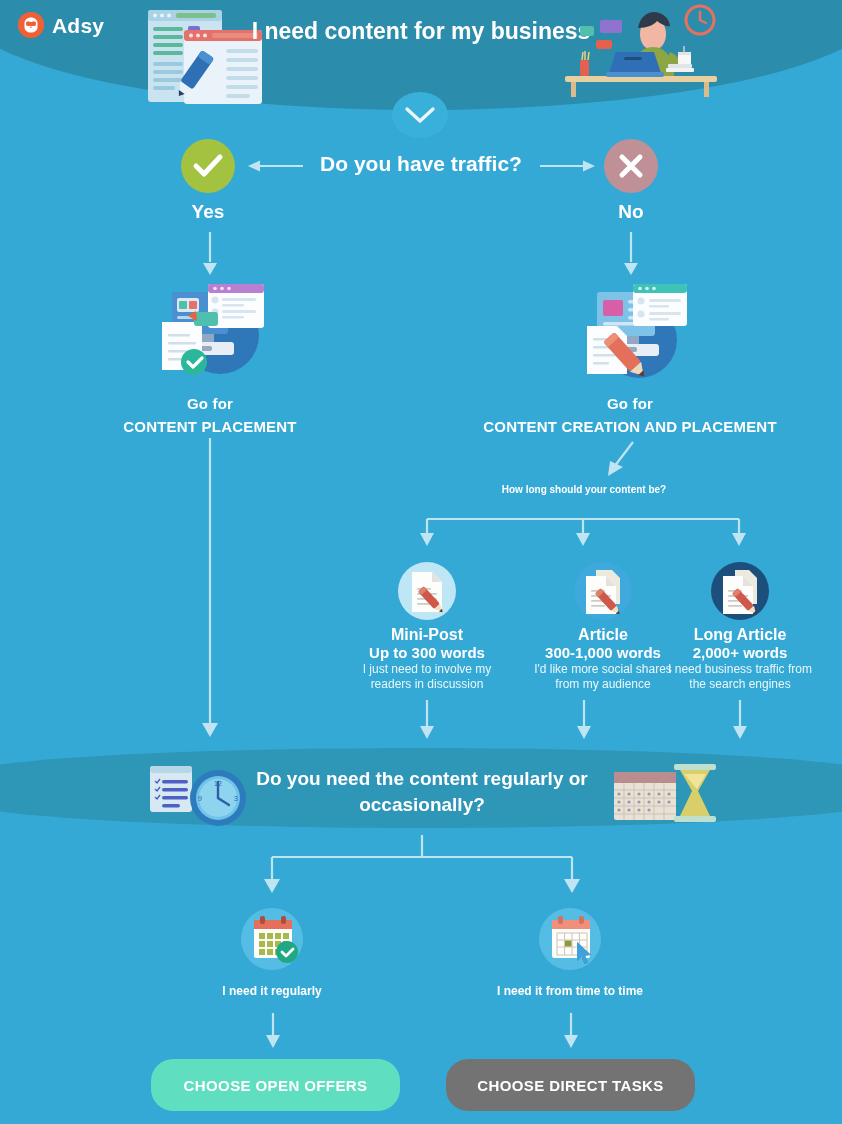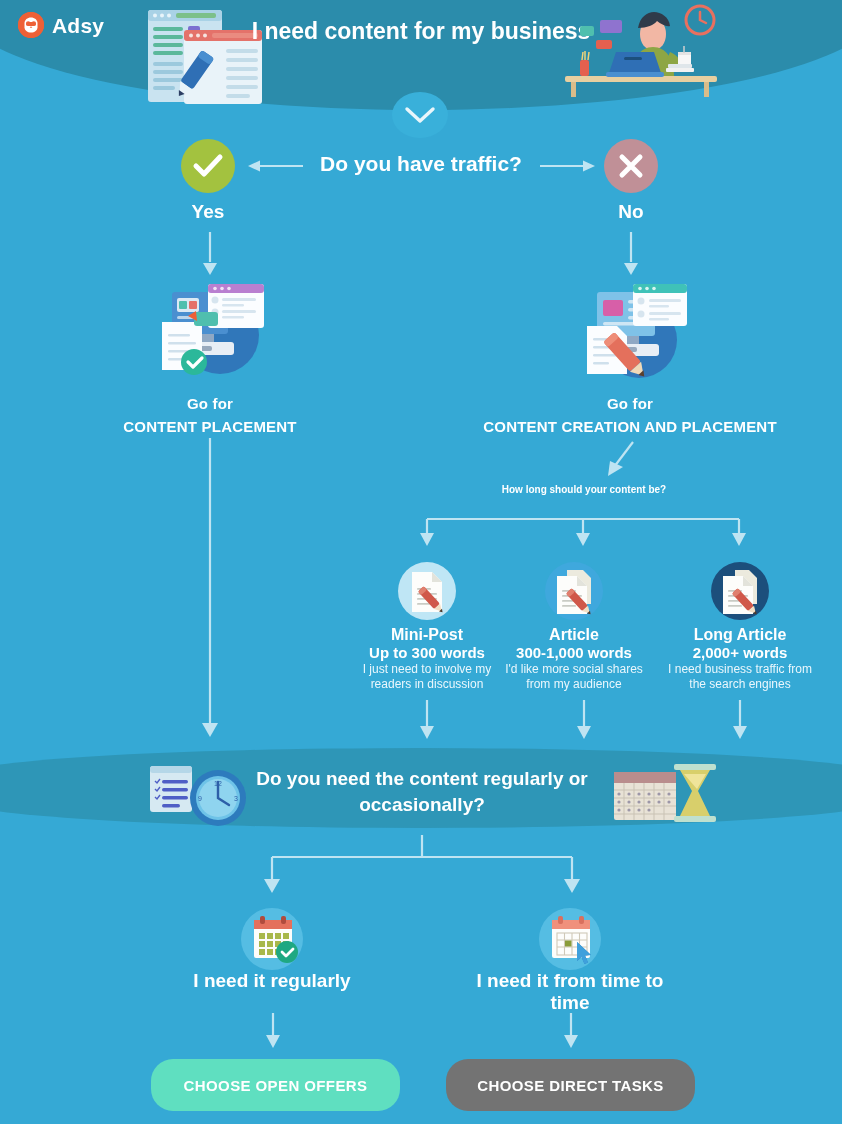--- a/index.html
+++ b/index.html
@@ -82,21 +82,21 @@
   
   .opt { position:absolute; width:150px; text-align:center; }
   .opt-title { font-size:16px; font-weight:bold; margin-top:6px; }
   .opt-words { font-size:15px; font-weight:bold; margin-top:0; }
   .opt-desc  { font-size:12px; line-height:1.25; margin-top:1px; color:#eaf7fd; }
 
   .doc-circle { width:58px; height:58px; border-radius:50%; margin:0 auto; position:relative; }
 
   
   .choice { position:absolute; width:230px; text-align:center; }
-  .choice-label { font-size:19px; font-weight:bold; margin-top:0; }
+  .choice-label { font-size:12px; font-weight:bold; margin-top:14px; }
   .cal-circle { width:62px; height:62px; border-radius:50%; margin:0 auto; position:relative; }
 
   
   .btn {
     position:absolute; height:52px; border-radius:22px;
     display:flex; align-items:center; justify-content:center;
     font-size:15px; font-weight:bold; letter-spacing:.4px; color:#fff;
     border:none; cursor:pointer; font-family:"Liberation Sans", sans-serif;
   }
   .btn-open { left:151px; top:1059px; width:249px; background:#5fdfc0; }
@@ -370,21 +370,21 @@
           <path d="M31 46l4 7 4-7z" fill="#f2dfc4"></path>
           <path d="M33 51l2 3 2-3z" fill="#4c3a2c"></path>
         </g>
       </svg>
     </div>
     <div class="opt-title">Mini-Post</div>
     <div class="opt-words">Up to 300 words</div>
     <div class="opt-desc">I just need to involve my readers in discussion</div>
   </div>
 
-  <div class="opt" style="left:499px;top:562px">
+  <div class="opt" style="left:528px;top:562px">
     <div class="doc-circle" style="background:#3fa8dd">
       <svg width="58" height="58" viewBox="0 0 58 58" style="position:absolute;left:0;top:0">
         <path d="M22 8h16l8 8v26H22z" fill="#eceade"></path>
         <path d="M12 14h20l10 10v28H12z" fill="#fdfdfb"></path>
         <path d="M32 14l10 10H32z" fill="#e3e3db"></path>
         <g fill="#c9cbc4">
           <rect x="17" y="28" width="14" height="1.8" rx=".9"></rect>
             <rect x="17" y="33" width="20" height="1.8" rx=".9"></rect>
           <rect x="17" y="38" width="20" height="1.8" rx=".9"></rect>
             <rect x="17" y="43" width="14" height="1.8" rx=".9"></rect>

